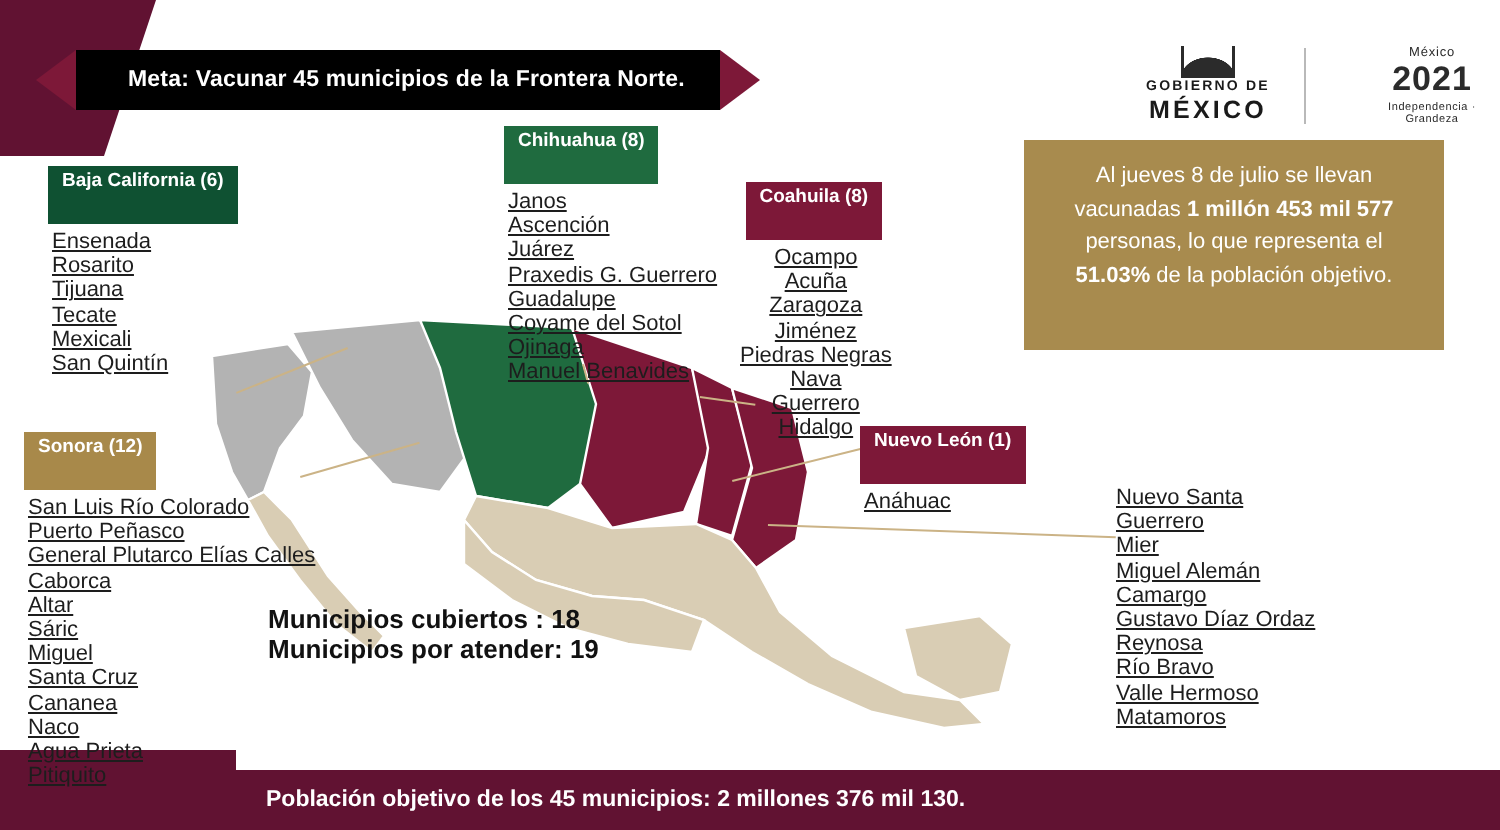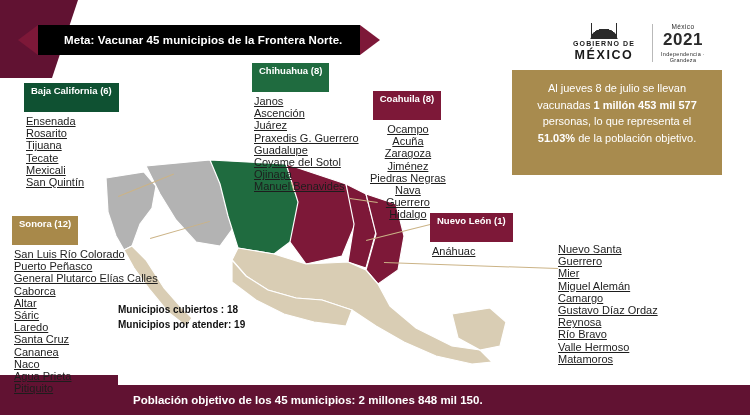--- a/index.html
+++ b/index.html
@@ -58,21 +58,21 @@
   .logo-gob .eagle{
     width:42px;height:16px;
     background:
       radial-gradient(ellipse at 50% 100%, #2b2b2b 0 45%, transparent 46%),
       linear-gradient(90deg,transparent 0 18%,#2b2b2b 18% 22%,transparent 22% 78%,#2b2b2b 78% 82%,transparent 82%);
     margin-bottom:1px;
   }
   .logo-gob .l1{font-size:7px;letter-spacing:1.1px;font-weight:bold;}
   .logo-gob .l2{font-size:12.5px;letter-spacing:1.6px;font-weight:bold;margin-top:1px;}
   .logo-year{
-    position:absolute;left:648px;top:20px;width:70px;height:46px;
+    position:absolute;left:681px;top:20px;width:70px;height:46px;
     display:flex;flex-direction:column;align-items:center;justify-content:center;
     color:#2b2b2b;
   }
   .logo-year .ly-top{font-size:6.5px;letter-spacing:.4px;}
   .logo-year .ly-main{font-size:17px;font-weight:bold;letter-spacing:.5px;}
   .logo-year .ly-sub{font-size:5.5px;letter-spacing:.3px;margin-top:1px;text-align:center;line-height:1.1;}
   .logo-sep{
     position:absolute;left:652px;top:24px;width:1px;height:38px;background:#b9b9b9;
   }
 
@@ -109,22 +109,22 @@
     color:#ffffff;
     font-size:11px;line-height:16.5px;
     padding:10px 12px;
     box-sizing:border-box;
     text-align:center;
   }
   .info-box b{font-weight:bold;}
 
   
   .counters{
-    position:absolute;left:118px;top:302px;
-    font-size:10px;font-weight:bold;line-height:15px;color:#111;
+    position:absolute;left:134px;top:302px;
+    font-size:13px;font-weight:bold;line-height:15px;color:#111;
   }
 
   
   .bottom-bar{
     position:absolute;left:0;bottom:0;width:750px;height:30px;
     background:#611232;
   }
   .bottom-bar .txt{
     position:absolute;left:133px;top:0;height:30px;
     display:flex;align-items:center;
@@ -200,21 +200,21 @@
 
   <div class="lbl" style="left:12px;top:213px;">
     <span class="tag tag-son">Sonora (12)</span>
     <ul>
       <li>San Luis Río Colorado</li>
       <li>Puerto Peñasco</li>
       <li>General Plutarco Elías Calles</li>
       <li>Caborca</li>
       <li>Altar</li>
       <li>Sáric</li>
-      <li>Laredo</li>
+      <li>Miguel</li>
       <li>Santa Cruz</li>
       <li>Cananea</li>
       <li>Naco</li>
       <li>Agua Prieta</li>
       <li>Pitiquito</li>
     </ul>
   </div>
 
   <div class="lbl" style="left:252px;top:60px;">
     <span class="tag tag-chi">Chihuahua (8)</span>
@@ -270,16 +270,16 @@
     <span>Al jueves 8 de julio se llevan vacunadas </span><b>1 millón 453 mil 577</b><span> personas, lo que representa el </span><b>51.03%</b><span> de la población objetivo.</span>
   </div>
 
   <div class="counters">
     <div>Municipios cubiertos : 18</div>
     <div>Municipios por atender: 19</div>
   </div>
 
   <div class="bottom-left-block"></div>
   <div class="bottom-bar">
-    <div class="txt">Población objetivo de los 45 municipios: 2 millones 848 mil 150.</div>
+    <div class="txt">Población objetivo de los 45 municipios: 2 millones 376 mil 130.</div>
   </div>
 
 </div>
 
 </body></html>

